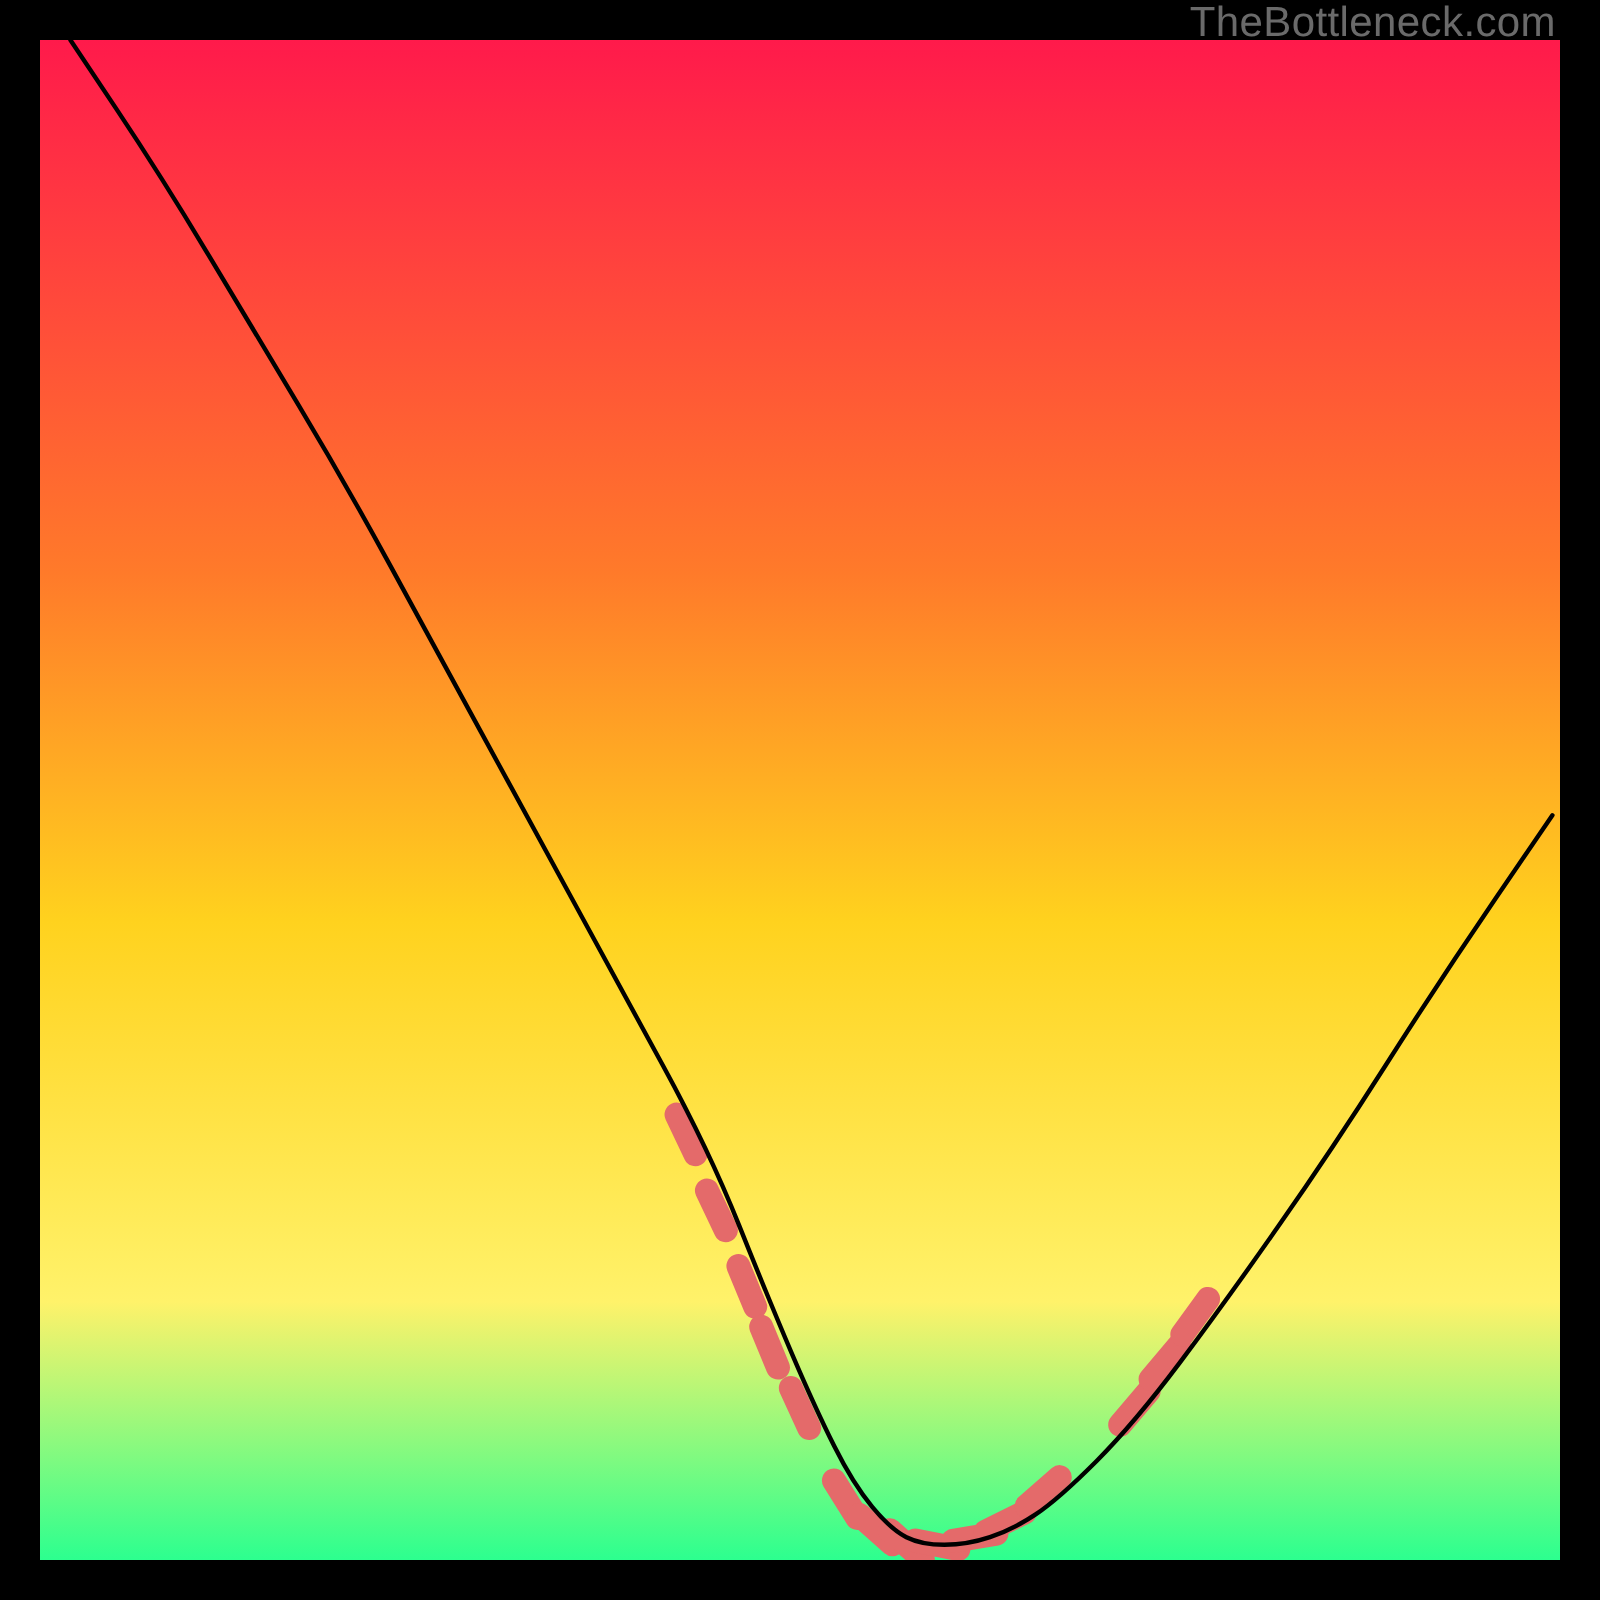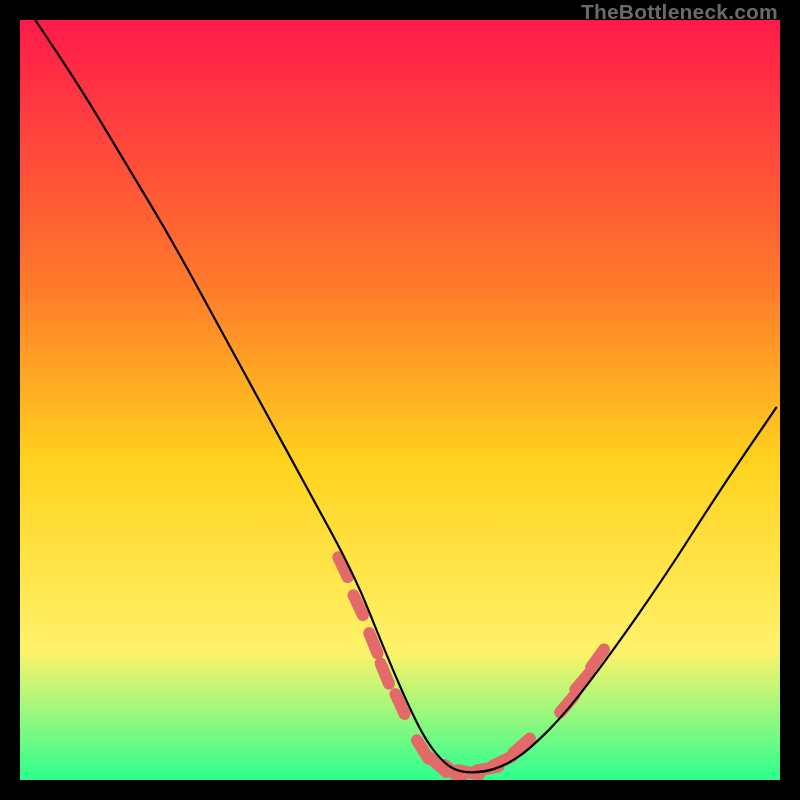--- a/index.html
+++ b/index.html
@@ -18,21 +18,21 @@
     width: 760px;
     height: 760px;
     background: #000;
   }
   .watermark {
     position: absolute;
     top: 0px;
     right: 22px;
     color: #6a6a6a;
     font-size: 21px;
-    font-weight: 700;
+    font-weight: 400;
     letter-spacing: 0.2px;
     z-index: 10;
     text-align: center;
   }
   svg {
     display: block;
   }
 </style>
 </head>
 <body>

